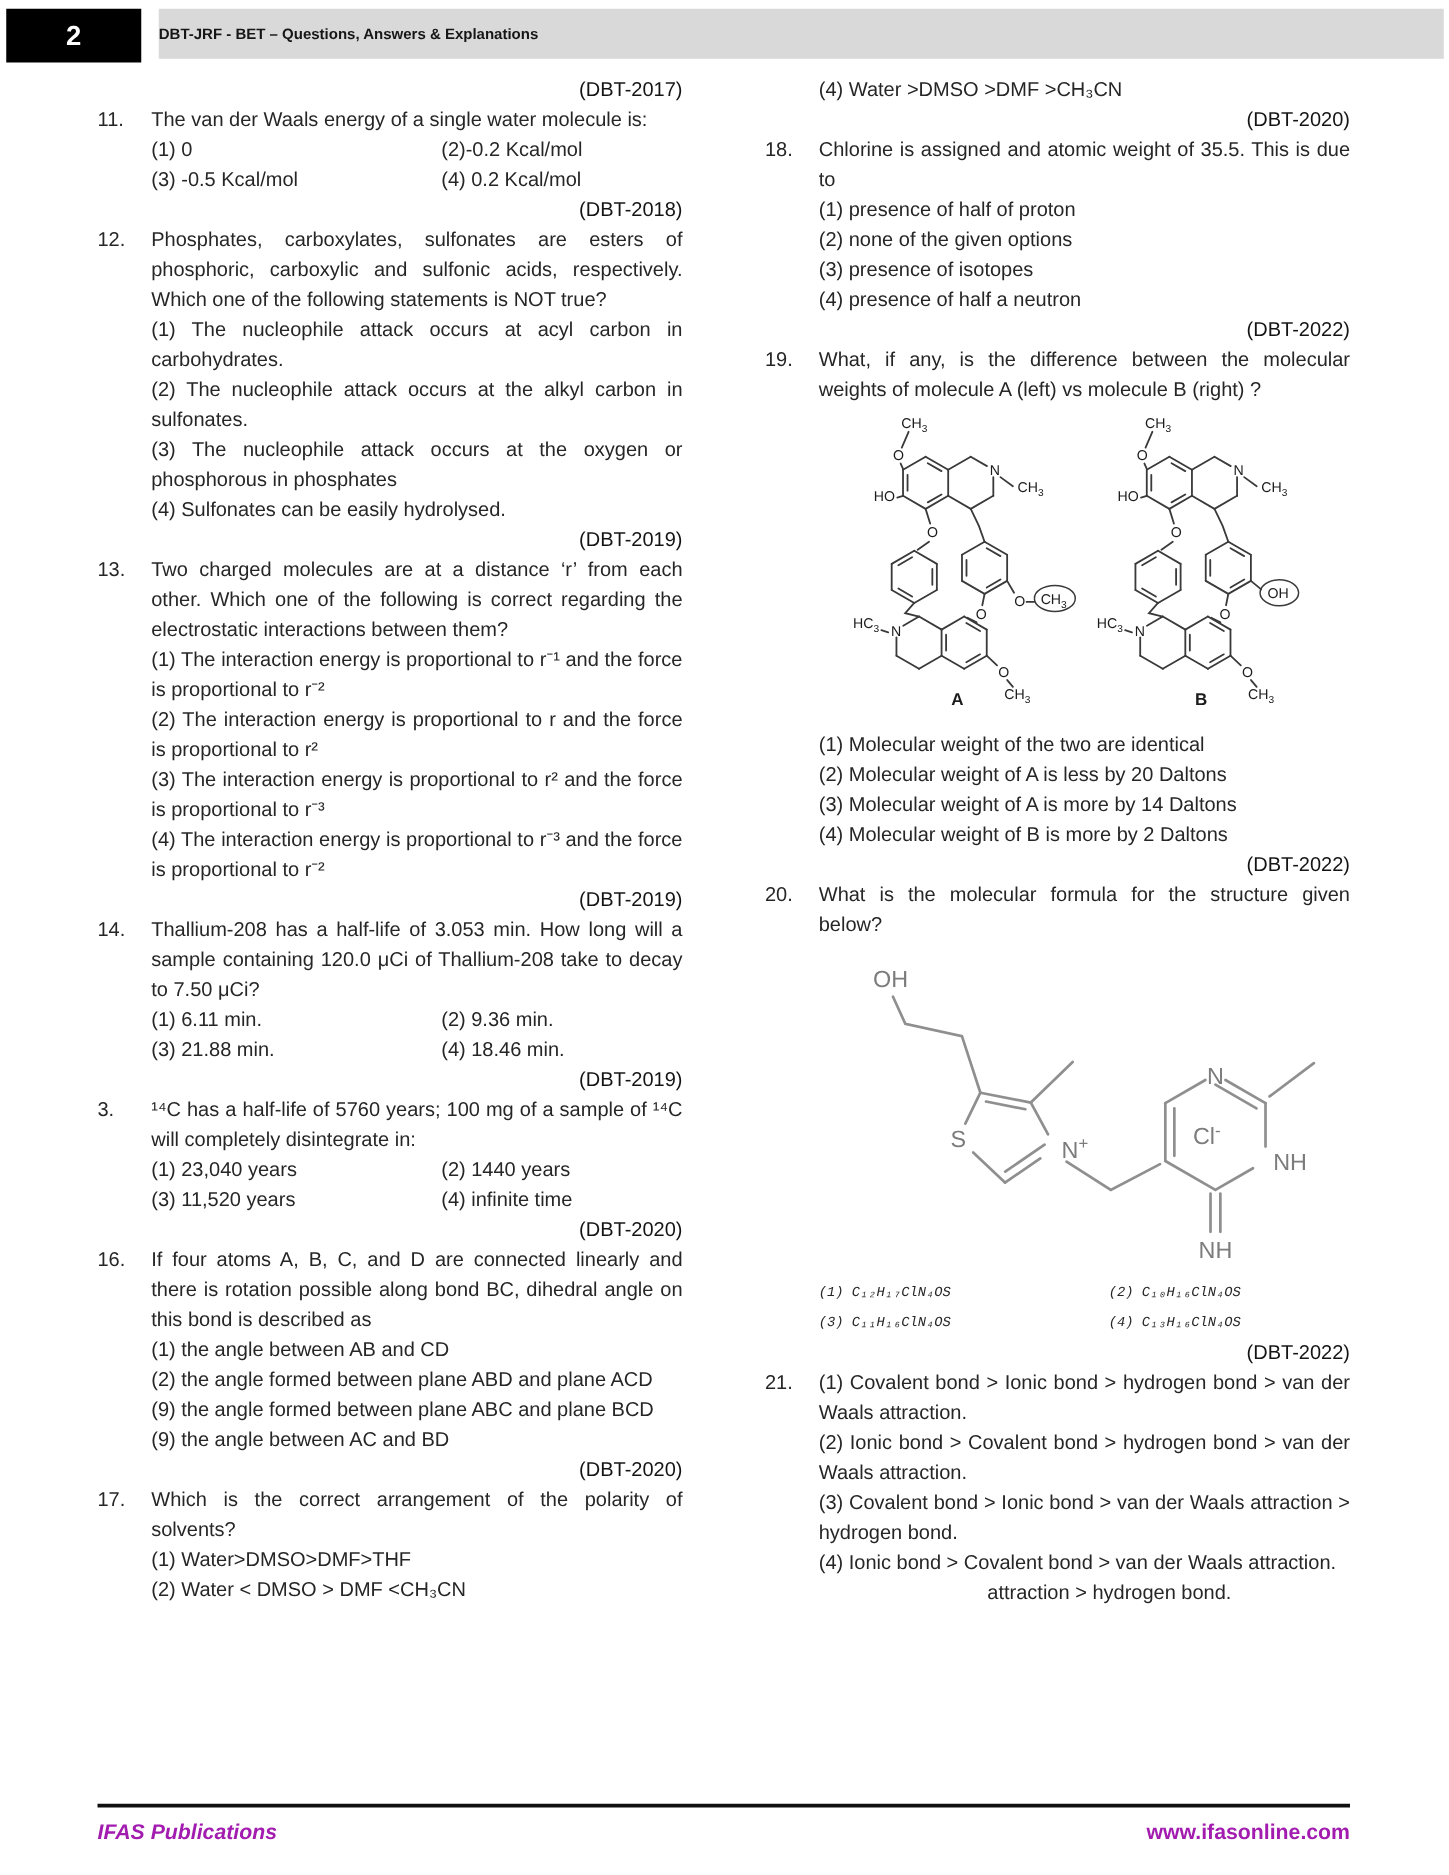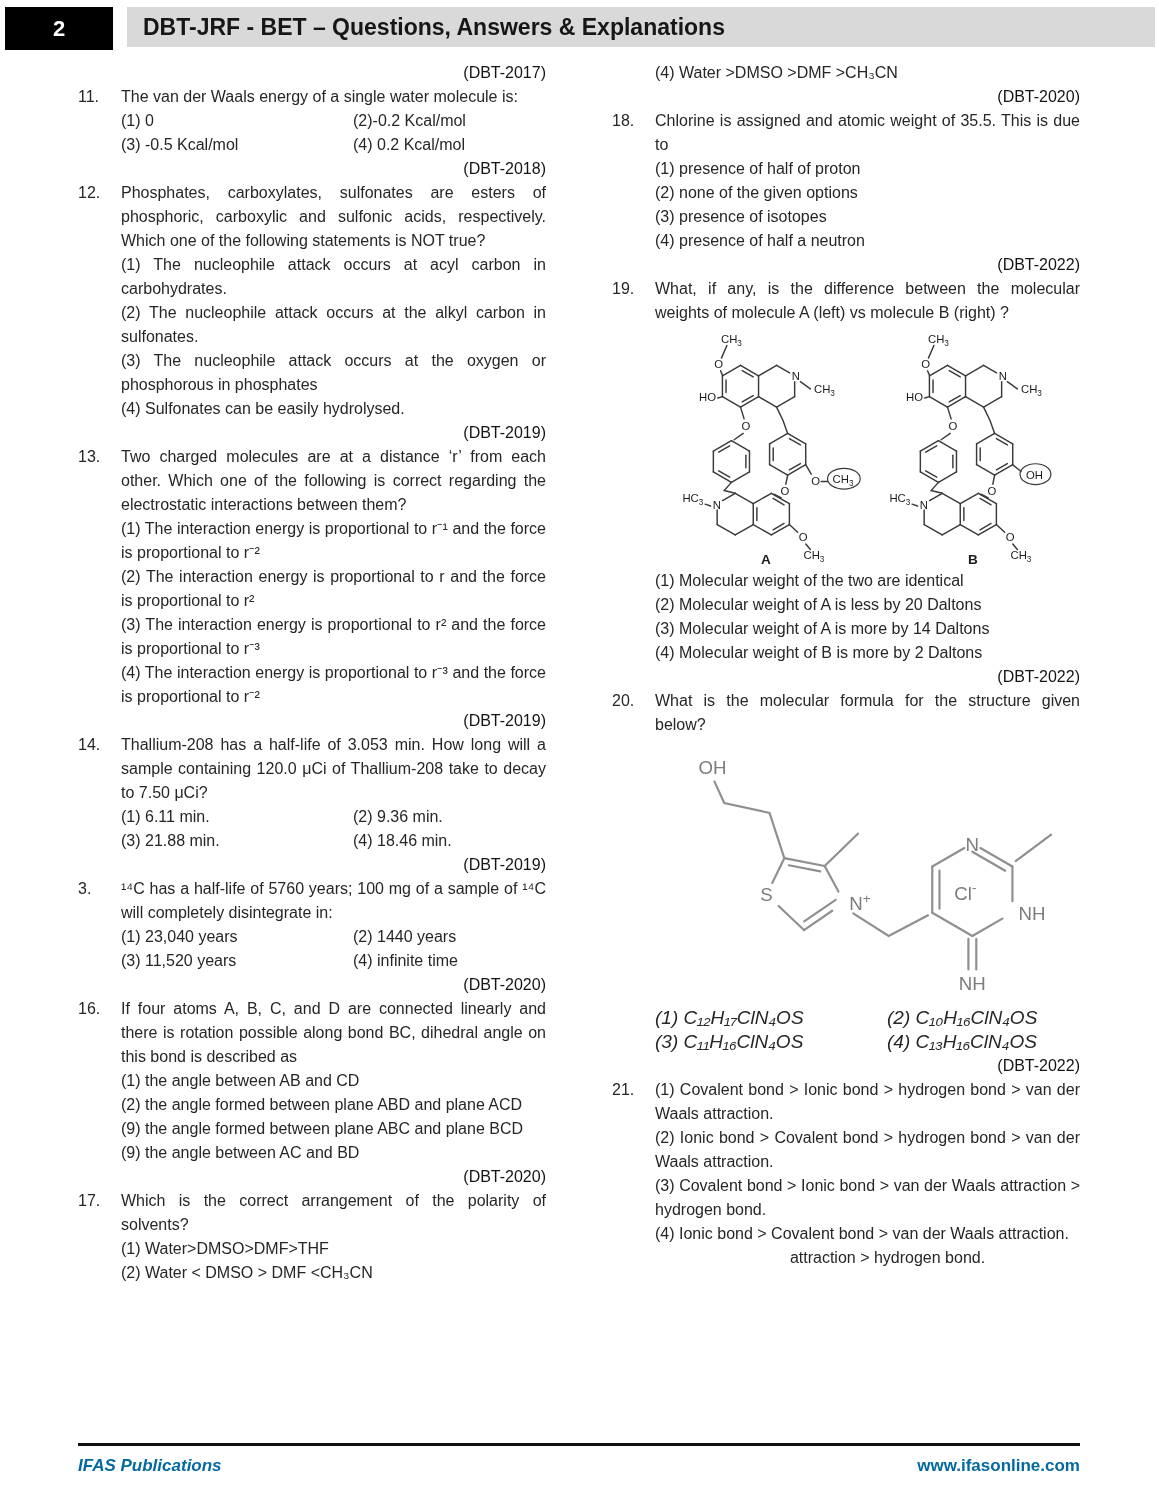--- a/index.html
+++ b/index.html
@@ -1,37 +1,37 @@
 <!DOCTYPE html>
 <html><head>
 <meta charset="utf-8">
 <style>
   html,body{margin:0;padding:0;background:#fff}
   .page{position:relative;width:1159px;height:1500px;background:#ffffff;
         font-family:"Liberation Sans",sans-serif;font-size:16px;line-height:24px;color:#262626;overflow:hidden}
   .hdr-box{position:absolute;left:5px;top:7px;width:108px;height:43px;background:#000;color:#fff;
            display:flex;align-items:center;justify-content:center;font-weight:bold;font-size:22px}
   .hdr-bar{position:absolute;left:127px;top:7px;right:4px;height:40px;background:#d9d9d9;
-           display:flex;align-items:center;padding-left:16px;font-weight:bold;font-size:23px;color:#161616}
+           display:flex;align-items:center;font-weight:bold;font-size:12px;color:#161616}
   .cols{position:absolute;left:78px;right:79px;top:61px;display:flex;gap:66px}
   .col{flex:1;min-width:0}
   .tag{font-weight:normal;text-align:right;color:#141414}
   .question{display:flex}
   .qnum{width:43px;flex:none}
   .qbody{flex:1;min-width:0}
   .para,.opt{text-align:justify}
   .indent{padding-left:40px;text-align:center}
   .optrow{display:flex}
   .optcell{width:232px;flex:none}
   .optcell:last-child{flex:1;width:auto}
-  .math{font-family:Liberation Sans, sans-serif;font-style:italic;font-size:19px}
-  .fig-mols{display:flex;gap:12px;margin:3px 0 3px 22px}
+  .math{font-family:Liberation Mono, monospace;font-style:italic;font-size:11px}
+  .fig-mols{display:flex;margin:3px 0 19px 22px}
   .fig-thi{margin:5px 0 3px 0}
   .footer{position:absolute;left:78px;right:79px;top:1443px;border-top:3px solid #101010;
-          padding-top:8px;display:flex;justify-content:space-between;font-weight:bold;font-size:17px;color:#0369a1}
+          padding-top:8px;display:flex;justify-content:space-between;font-weight:bold;font-size:17px;color:#a21caf}
   .footer .l{font-style:italic}
   .mol line,.mol polyline{stroke:#3a3a3a;stroke-width:1.6;fill:none;stroke-linecap:round}
   .mol ellipse{stroke:#3a3a3a;stroke-width:1.3;fill:none}
   .mol text{fill:#1c1c1c;font-family:"Liberation Sans",sans-serif;font-size:12.5px}
   .mol .cap{font-weight:bold;font-size:15px}
   .gray line,.gray polyline{stroke:#8f8f8f;stroke-width:2.2}
   .gray text{fill:#7c7c7c;font-size:19px}
 </style>
 </head>
 <body>

